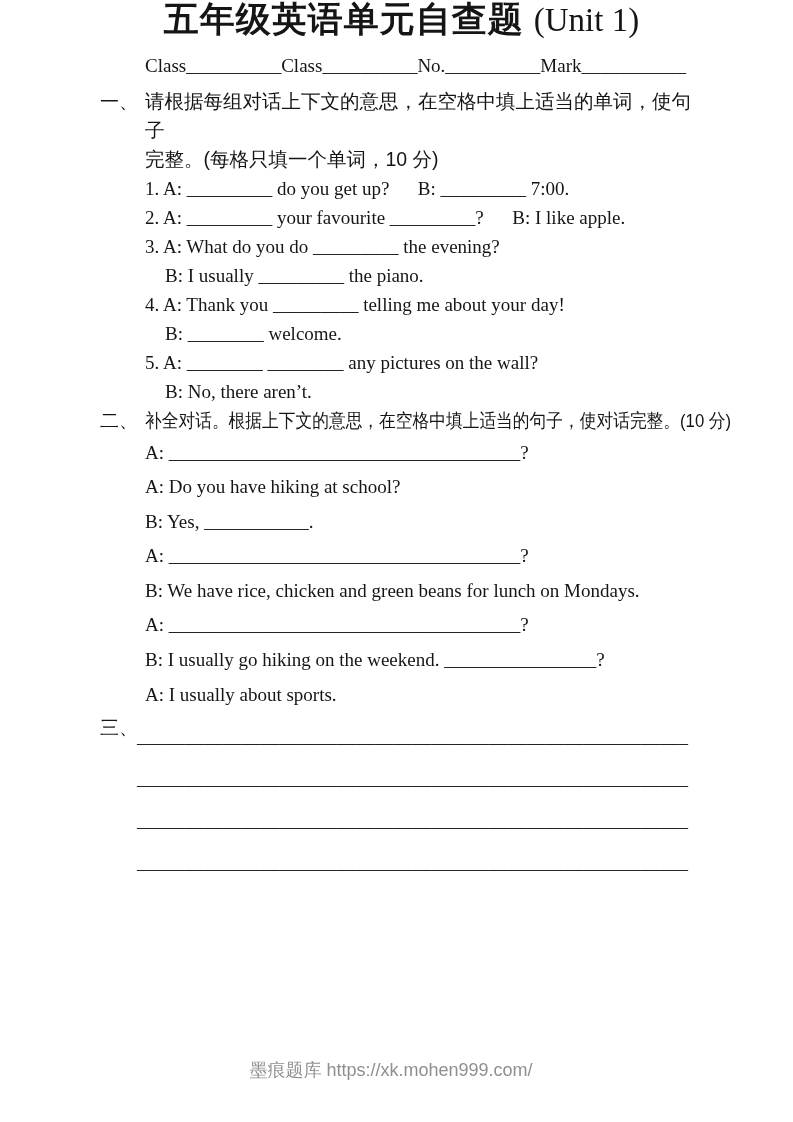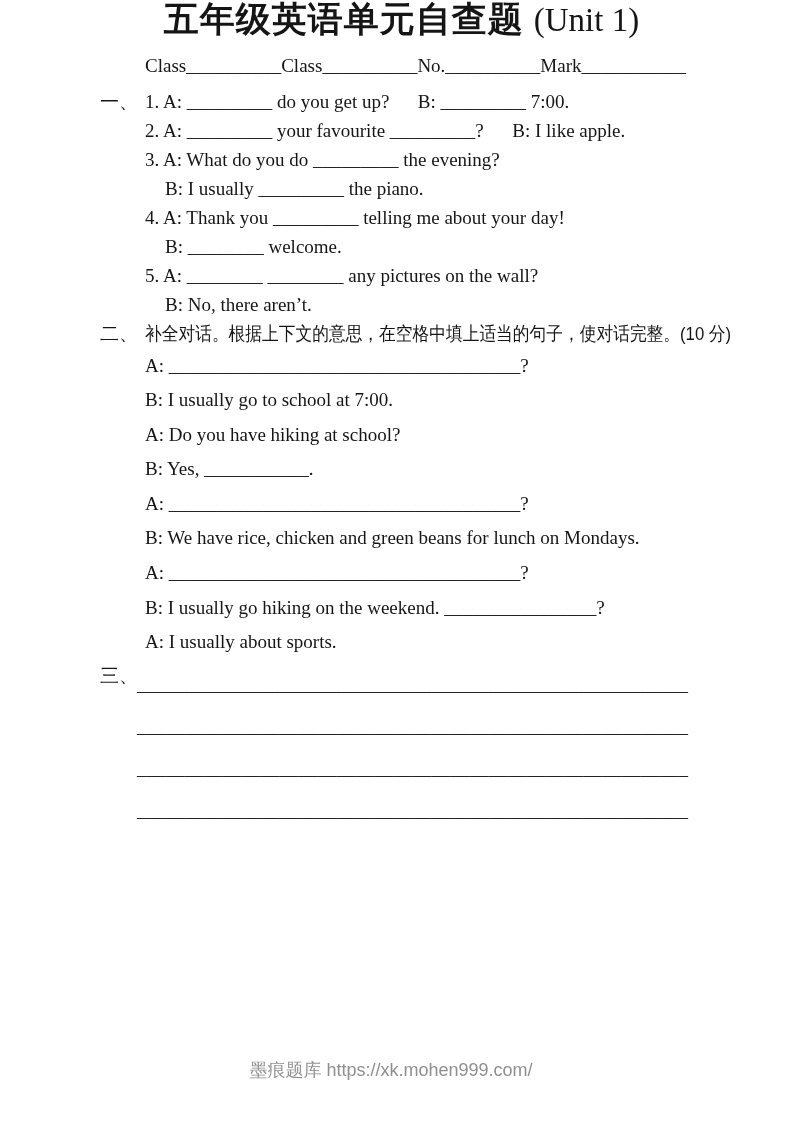--- a/index.html
+++ b/index.html
@@ -113,37 +113,38 @@
     <span class="title-cn">五年级英语单元自查题</span><span class="title-en">(Unit 1)</span>
   </div>
 
   <div class="student-line">
     <span>Class</span><span>__________</span><span>Class</span><span>__________</span><span>No.</span><span>__________</span><span>Mark</span><span>___________</span>
   </div>
 
   <div class="section sec1">
     <div class="sec-num">一、</div>
     <div class="sec-body">
+      <div class="instruction-cn">请根据每组对话上下文的意思，在空格中填上适当的单词，使句子
+完整。(每格只填一个单词，10 分)</div>
       <div class="q-line">1. A: _________ do you get up?      B: _________ 7:00.</div>
       <div class="q-line">2. A: _________ your favourite _________?      B: I like apple.</div>
       <div class="q-line">3. A: What do you do _________ the evening?</div>
       <div class="q-line indent">B: I usually _________ the piano.</div>
       <div class="q-line">4. A: Thank you _________ telling me about your day!</div>
       <div class="q-line indent">B: ________ welcome.</div>
       <div class="q-line">5. A: ________ ________ any pictures on the wall?</div>
       <div class="q-line indent">B: No, there aren’t.</div>
     </div>
   </div>
 
   <div class="section sec2">
     <div class="sec-num">二、</div>
     <div class="sec-body">
       <div class="sec2-instruction">补全对话。根据上下文的意思，在空格中填上适当的句子，使对话完整。(10 分)</div>
       <div class="d-line">A: _____________________________________?</div>
-      <div class="d-line">B: I usually go to school at 7:00.</div>
       <div class="d-line">A: Do you have hiking at school?</div>
       <div class="d-line">B: Yes, ___________.</div>
       <div class="d-line">A: _____________________________________?</div>
       <div class="d-line">B: We have rice, chicken and green beans for lunch on Mondays.</div>
       <div class="d-line">A: _____________________________________?</div>
       <div class="d-line">B: I usually go hiking on the weekend. ________________?</div>
       <div class="d-line">A: I usually about sports.</div>
     </div>
   </div>
 

